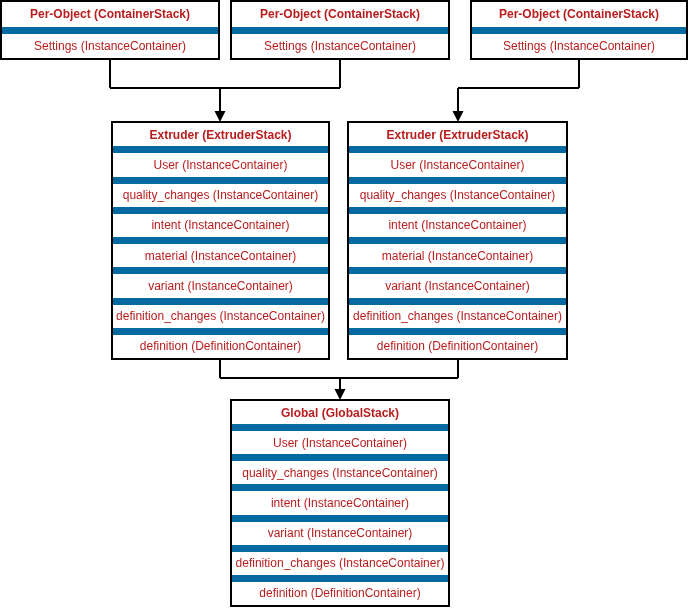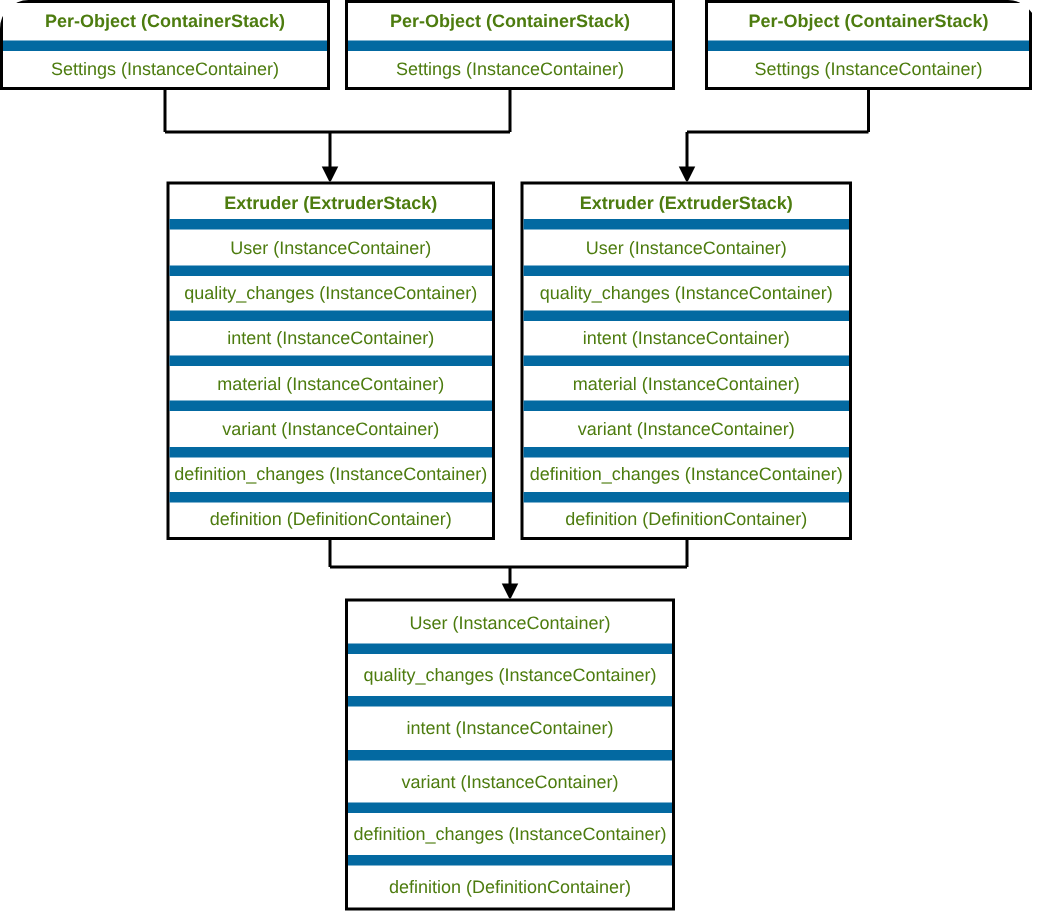--- a/index.html
+++ b/index.html
@@ -2,23 +2,22 @@
 <html><head>
 <meta charset="utf-8">
 <style>
   html, body { margin: 0; padding: 0; background: #ffffff; }
   .canvas {
     position: relative;
     width: 691px;
     height: 611px;
     background: #ffffff;
     font-family: "Liberation Sans", sans-serif;
-    color: #4d7c0f;
+    color: #b91c1c;
     overflow: hidden;
-    border-radius: 19px;
   }
   svg.connectors {
     position: absolute;
     left: 0; top: 0;
     width: 691px; height: 611px;
     pointer-events: none;
   }
   .box {
     position: absolute;
     display: flex;
@@ -102,20 +101,21 @@
     <div class="cell">User (InstanceContainer)</div>
     <div class="cell">quality_changes (InstanceContainer)</div>
     <div class="cell">intent (InstanceContainer)</div>
     <div class="cell">material (InstanceContainer)</div>
     <div class="cell">variant (InstanceContainer)</div>
     <div class="cell">definition_changes (InstanceContainer)</div>
     <div class="cell">definition (DefinitionContainer)</div>
   </div>
 
   <div class="box" id="b-gl">
+    <div class="cell header">Global (GlobalStack)</div>
     <div class="cell">User (InstanceContainer)</div>
     <div class="cell">quality_changes (InstanceContainer)</div>
     <div class="cell">intent (InstanceContainer)</div>
     <div class="cell">variant (InstanceContainer)</div>
     <div class="cell">definition_changes (InstanceContainer)</div>
     <div class="cell">definition (DefinitionContainer)</div>
   </div>
 
 </div>
 

